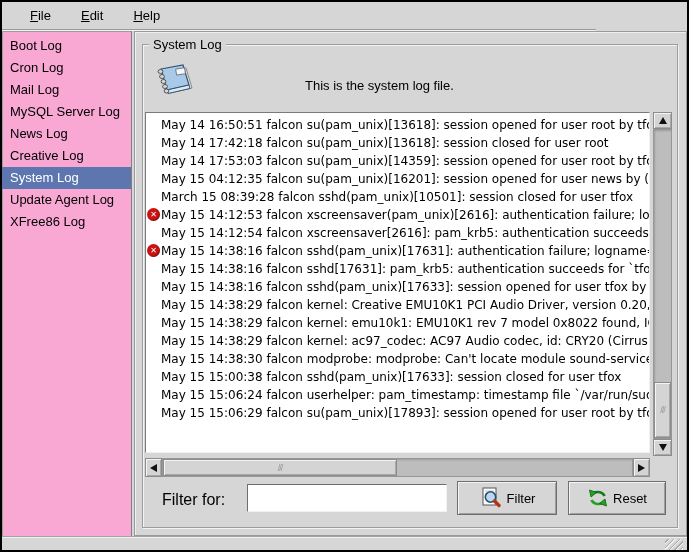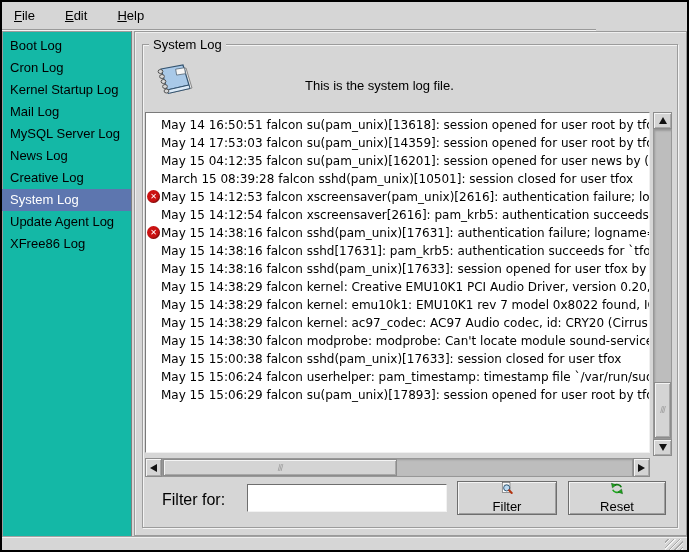--- a/index.html
+++ b/index.html
@@ -1,22 +1,22 @@
 <!DOCTYPE html>
 <html><head>
 <meta charset="utf-8">
 <style>
   html,body{margin:0;padding:0;background:#d6d6d6;}
   body{width:689px;height:552px;font-family:"Liberation Sans",sans-serif;color:#000;}
   .window{position:relative;width:689px;height:552px;box-sizing:border-box;border:2px solid #000;background:#d6d6d6;overflow:hidden;}
   
-  .menubar{position:absolute;left:0;top:0;width:594px;height:28px;display:flex;align-items:center;padding-left:8px;box-sizing:border-box;border-bottom:1px solid #9a9a9a;box-shadow:0 1px 0 #f2f2f2;}
+  .menubar{position:absolute;left:0;top:0;width:594px;height:28px;display:flex;align-items:center;padding-left:24px;box-sizing:border-box;border-bottom:1px solid #9a9a9a;box-shadow:0 1px 0 #f2f2f2;}
   .menu-item{font-size:13px;margin-right:22px;padding:2px 4px;cursor:default;}
   
-  .sidebar{position:absolute;left:0;top:29px;width:130px;height:505px;background:#14b8a6;border-right:1px solid #808080;box-shadow:inset 1px 1px 0 #9c9c9c;box-sizing:border-box;padding-top:4px;overflow:hidden;}
+  .sidebar{position:absolute;left:0;top:29px;width:130px;height:505px;background:#f9a8d4;border-right:1px solid #808080;box-shadow:inset 1px 1px 0 #9c9c9c;box-sizing:border-box;padding-top:4px;overflow:hidden;}
   .side-item{height:22px;line-height:22px;font-size:13px;padding-left:8px;white-space:nowrap;cursor:default;}
   .side-item.selected{background:#5d76af;color:#fff;}
   
   .main-panel{position:absolute;left:132px;top:29px;width:553px;height:505px;box-sizing:border-box;border:1px solid #9a9a9a;box-shadow:inset 1px 1px 0 #efefef;background:#d6d6d6;}
   .groupbox{position:absolute;left:140px;top:42px;width:536px;height:484px;box-sizing:border-box;border:1px solid #9c9c9c;box-shadow:1px 1px 0 #f4f4f4, inset 1px 1px 0 #f4f4f4;}
   .group-title{position:absolute;left:147px;top:35px;font-size:13px;background:#d6d6d6;padding:0 4px;z-index:3;}
   .book{position:absolute;left:148px;top:60px;width:44px;height:44px;}
   .desc{position:absolute;left:256px;top:76px;font-size:13px;margin-left:47px;}
   
   .log-viewport{position:absolute;left:143px;top:110px;width:505px;height:341px;box-sizing:border-box;background:#fff;border:1px solid #7a7a7a;border-bottom-color:#f0f0f0;border-right-color:#f0f0f0;overflow:hidden;padding-top:3px;}
@@ -34,42 +34,41 @@
   .thumb{position:absolute;background:#d4d4d4;border:1px solid #8c8c8c;box-shadow:inset 1px 1px 0 #f4f4f4, inset -1px -1px 0 #a8a8a8;box-sizing:border-box;display:flex;align-items:center;justify-content:center;color:#9b9b9b;font-size:9px;letter-spacing:-1px;}
   .v-thumb{left:0;right:0;bottom:0;height:56px;}
   .h-thumb{top:0;bottom:0;left:0;width:234px;}
   .tri-up{width:0;height:0;border-left:4px solid transparent;border-right:4px solid transparent;border-bottom:7px solid #111;}
   .tri-down{width:0;height:0;border-left:4px solid transparent;border-right:4px solid transparent;border-top:7px solid #111;}
   .tri-left{width:0;height:0;border-top:4px solid transparent;border-bottom:4px solid transparent;border-right:7px solid #111;}
   .tri-right{width:0;height:0;border-top:4px solid transparent;border-bottom:4px solid transparent;border-left:7px solid #111;}
   
   .filter-label{position:absolute;left:160px;top:489px;font-size:16px;}
   .filter-input{position:absolute;left:245px;top:482px;width:200px;height:28px;box-sizing:border-box;background:#fff;border:1px solid #6e6e6e;border-bottom-color:#f2f2f2;border-right-color:#f2f2f2;font-size:13px;padding:0 4px;outline:none;}
-  .btn{position:absolute;top:479px;height:34px;box-sizing:border-box;background:#d6d6d6;border:1px solid #6e6e6e;box-shadow:inset 1px 1px 0 #f4f4f4, inset -1px -1px 0 #9e9e9e;display:flex;align-items:center;justify-content:center;gap:4px;font-size:13px;cursor:default;flex-direction:column;}
+  .btn{position:absolute;top:479px;height:34px;box-sizing:border-box;background:#d6d6d6;border:1px solid #6e6e6e;box-shadow:inset 1px 1px 0 #f4f4f4, inset -1px -1px 0 #9e9e9e;display:flex;align-items:center;justify-content:center;gap:4px;font-size:13px;cursor:default;}
   .btn-filter{left:455px;width:100px;}
   .btn-reset{left:566px;width:98px;}
   
   .statusbar{position:absolute;left:0;top:534px;width:685px;height:14px;border-top:1px solid #a2a2a2;box-shadow:inset 0 1px 0 #f0f0f0;background:#d6d6d6;}
   .grip{position:absolute;right:4px;top:2px;width:18px;height:11px;background:repeating-linear-gradient(135deg,transparent 0 2px,#a8a8a8 2px 3px,#f2f2f2 3px 4px);}
 </style>
 </head>
 <body>
 
 <div class="window">
 
   <div class="menubar">
       <span class="menu-item"><u>F</u>ile</span>
       <span class="menu-item"><u>E</u>dit</span>
       <span class="menu-item"><u>H</u>elp</span>
     </div>
 
   <div class="sidebar">
       <div class="side-item">Boot Log</div>
       <div class="side-item">Cron Log</div>
-      <div class="side-item">Kernel Startup Log</div>
       <div class="side-item">Mail Log</div>
       <div class="side-item">MySQL Server Log</div>
       <div class="side-item">News Log</div>
       <div class="side-item">Creative Log</div>
       <div class="side-item selected">System Log</div>
       <div class="side-item">Update Agent Log</div>
       <div class="side-item">XFree86 Log</div>
     </div>
 
   <div class="main-panel"></div>
@@ -88,20 +87,21 @@
       <ellipse cx="13.5" cy="19.5" rx="2.4" ry="2"></ellipse>
       <ellipse cx="15" cy="24.5" rx="2.4" ry="2"></ellipse>
       <ellipse cx="16.5" cy="29" rx="2.4" ry="2"></ellipse>
     </g>
   </svg>
 
   <div class="desc">This is the system log file.</div>
 
   <div class="log-viewport">
       <div class="log-row"><span>May 14 16:50:51 falcon su(pam_unix)[13618]: session opened for user root by tfox(uid=</span></div>
+      <div class="log-row"><span>May 14 17:42:18 falcon su(pam_unix)[13618]: session closed for user root</span></div>
       <div class="log-row"><span>May 14 17:53:03 falcon su(pam_unix)[14359]: session opened for user root by tfox(uid=</span></div>
       <div class="log-row"><span>May 15 04:12:35 falcon su(pam_unix)[16201]: session opened for user news by (uid=</span></div>
       <div class="log-row"><span>March 15 08:39:28 falcon sshd(pam_unix)[10501]: session closed for user tfox</span></div>
       <div class="log-row has-err"><span class="err"></span><span>May 15 14:12:53 falcon xscreensaver(pam_unix)[2616]: authentication failure; logname</span></div>
       <div class="log-row"><span>May 15 14:12:54 falcon xscreensaver[2616]: pam_krb5: authentication succeeds for `</span></div>
       <div class="log-row has-err"><span class="err"></span><span>May 15 14:38:16 falcon sshd(pam_unix)[17631]: authentication failure; logname= uid=</span></div>
       <div class="log-row"><span>May 15 14:38:16 falcon sshd[17631]: pam_krb5: authentication succeeds for `tfox'</span></div>
       <div class="log-row"><span>May 15 14:38:16 falcon sshd(pam_unix)[17633]: session opened for user tfox by (uid=</span></div>
       <div class="log-row"><span>May 15 14:38:29 falcon kernel: Creative EMU10K1 PCI Audio Driver, version 0.20, 13</span></div>
       <div class="log-row"><span>May 15 14:38:29 falcon kernel: emu10k1: EMU10K1 rev 7 model 0x8022 found, IO at</span></div>

